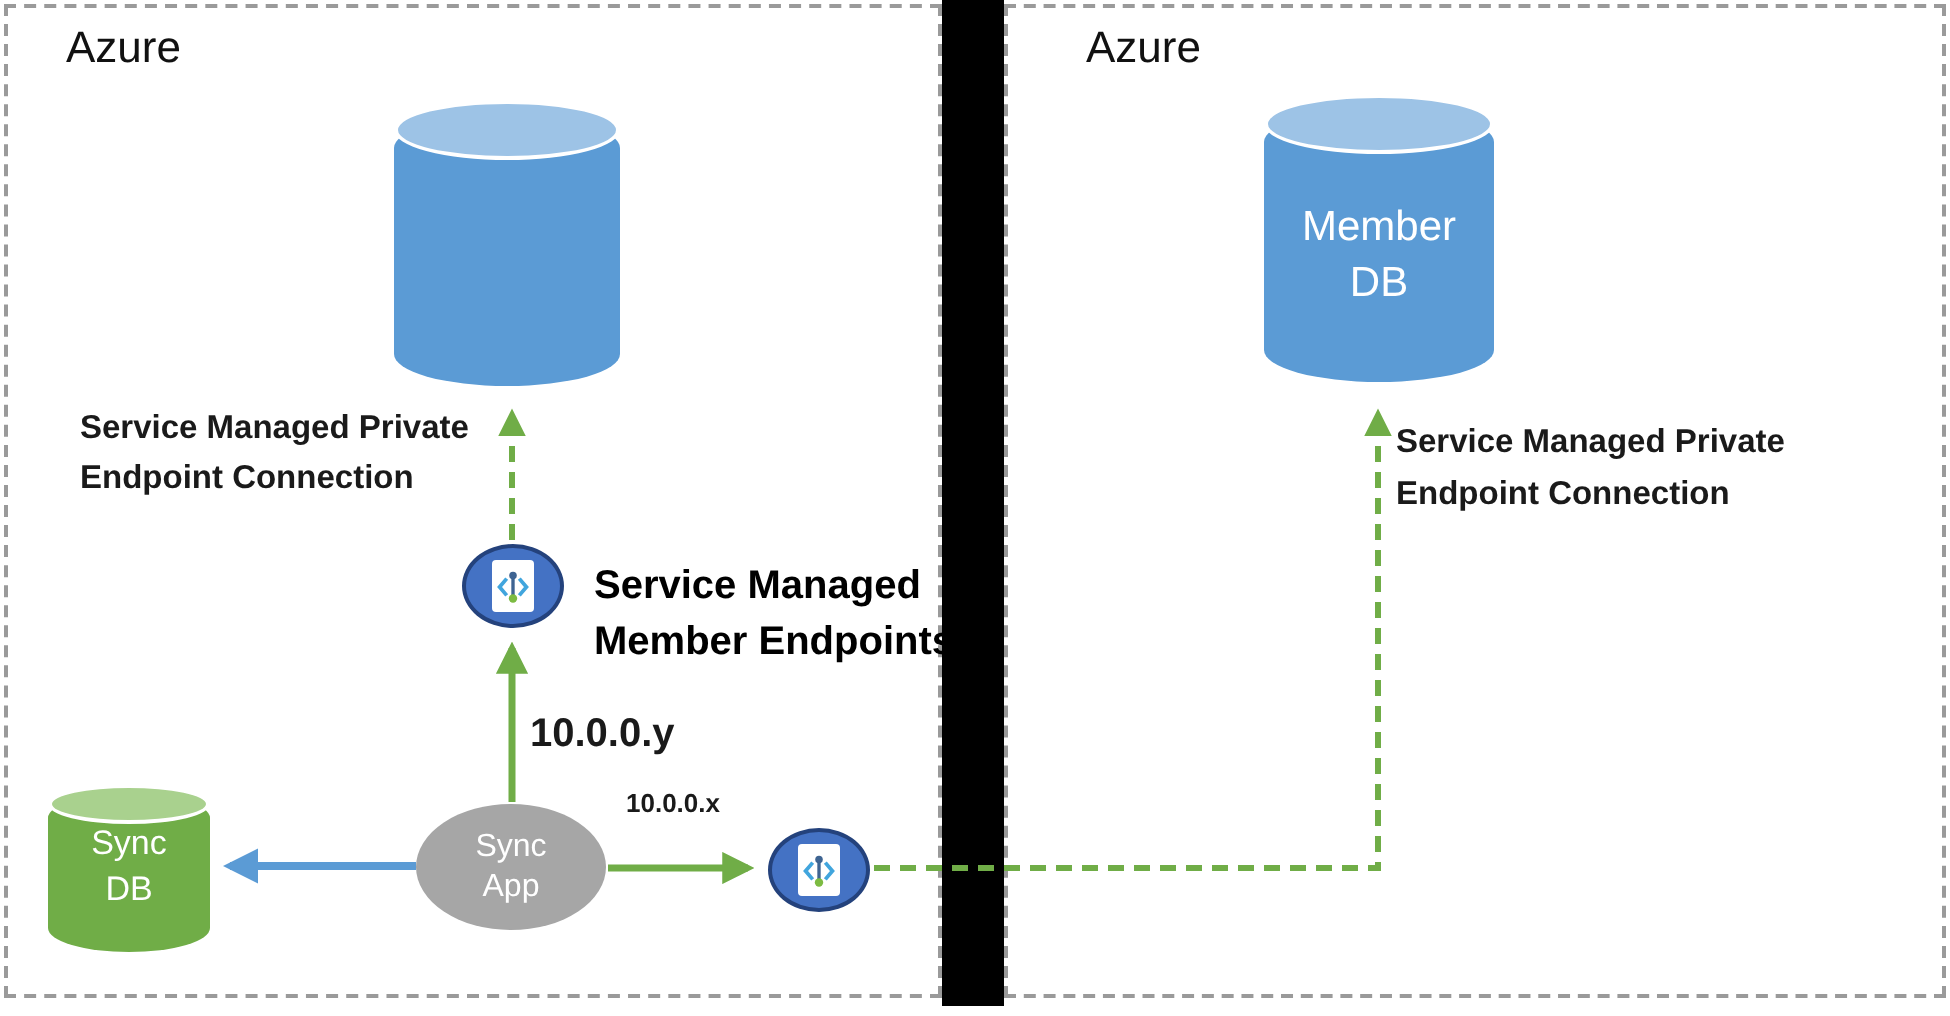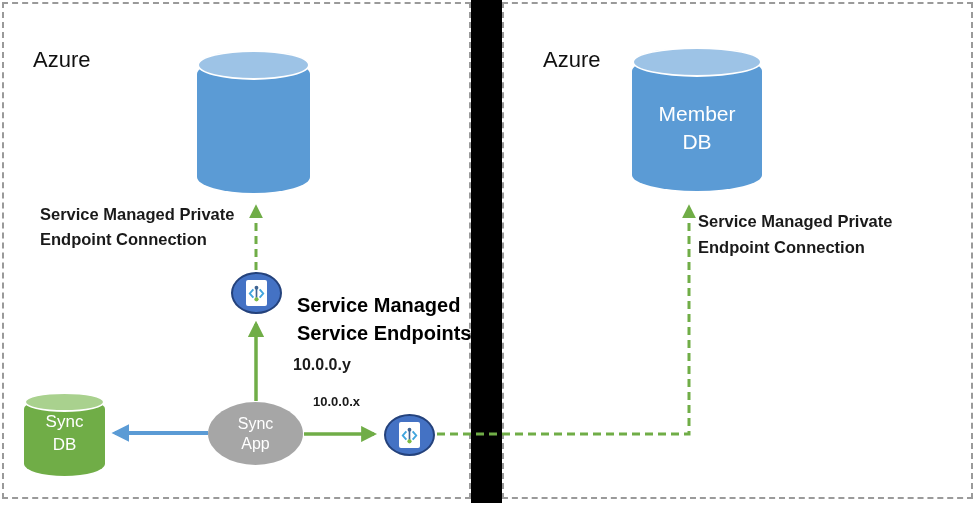--- a/index.html
+++ b/index.html
@@ -21,21 +21,20 @@
   .region-left{left:2px;width:469px;}
   .region-right{left:502px;width:471px;}
   .divider{
     position:absolute;left:471px;top:0;width:31px;height:503px;
     background:#000000;
   }
   .region-title{
     position:absolute;
     font-size:22px;color:#111111;
     white-space:nowrap;
-    margin-top:36px;
   }
   .title-left{left:33px;top:11px;}
   .title-right{left:543px;top:11px;}
 
   svg.wires{position:absolute;left:0;top:0;pointer-events:none;}
 
   
   .cylinder{position:absolute;}
   .cyl-body{
     position:absolute;left:0;right:0;bottom:0;
@@ -48,21 +47,21 @@
     box-sizing:border-box;
   }
   .cyl-label{
     position:absolute;left:0;right:0;
     text-align:center;color:#ffffff;
   }
   .hub-db{left:197px;top:50px;width:113px;height:143px;}
   .hub-db .cyl-body{top:8px;background:#5B9BD5;}
   .hub-db .cyl-top{height:30px;background:#9DC3E6;}
   .hub-db .cyl-label{top:66px;font-size:21px;}
-  .member-db{left:632px;top:47px;width:130px;height:144px;}
+  .member-db{left:632px;top:47px;width:115px;height:144px;}
   .member-db .cyl-body{top:8px;background:#5B9BD5;}
   .member-db .cyl-top{height:30px;background:#9DC3E6;}
   .member-db .cyl-label{top:53px;font-size:21px;line-height:28px;}
   .sync-db{left:24px;top:392px;width:81px;height:84px;}
   .sync-db .cyl-body{top:5px;background:#70AD47;border-radius:50% / 12px;}
   .sync-db .cyl-top{height:20px;background:#A9D18E;}
   .sync-db .cyl-label{top:18px;font-size:17px;line-height:23px;}
 
   
   .sync-app{
@@ -83,22 +82,22 @@
   .pe-member{left:384px;top:414px;}
   .pe-box{
     width:21px;height:26px;background:#ffffff;border-radius:2px;
     display:flex;align-items:center;justify-content:center;
   }
 
   
   .lbl{position:absolute;white-space:nowrap;font-weight:bold;}
   .lbl-hub-conn{left:40px;top:202px;font-size:16.5px;line-height:25px;}
   .lbl-member-conn{left:698px;top:208px;font-size:16.5px;line-height:26px;}
-  .lbl-pe-title{left:297px;top:291px;font-size:20px;font-weight:bold;line-height:28px;color:#000000;}
-  .lbl-ip-y{left:265px;top:356px;font-size:16px;margin-left:28px;}
+  .lbl-pe-title{left:297px;top:279px;font-size:20px;font-weight:bold;line-height:28px;color:#000000;}
+  .lbl-ip-y{left:265px;top:356px;font-size:20px;}
   .lbl-ip-x{left:313px;top:394px;font-size:13px;}
 </style>
 </head>
 <body>
 
 <div class="canvas">
 
   <div class="region region-left"></div>
   <div class="region region-right"></div>
   <div class="divider"></div>
@@ -186,19 +185,19 @@
     <div>Endpoint Connection</div>
   </div>
 
   <div class="lbl lbl-member-conn">
     <div>Service Managed Private</div>
     <div>Endpoint Connection</div>
   </div>
 
   <div class="lbl lbl-pe-title">
     <div>Service Managed</div>
-    <div>Service Endpoints</div>
+    <div>Member Endpoints</div>
   </div>
 
   <div class="lbl lbl-ip-y">10.0.0.y</div>
   <div class="lbl lbl-ip-x">10.0.0.x</div>
 
 </div>
 
 </body></html>

